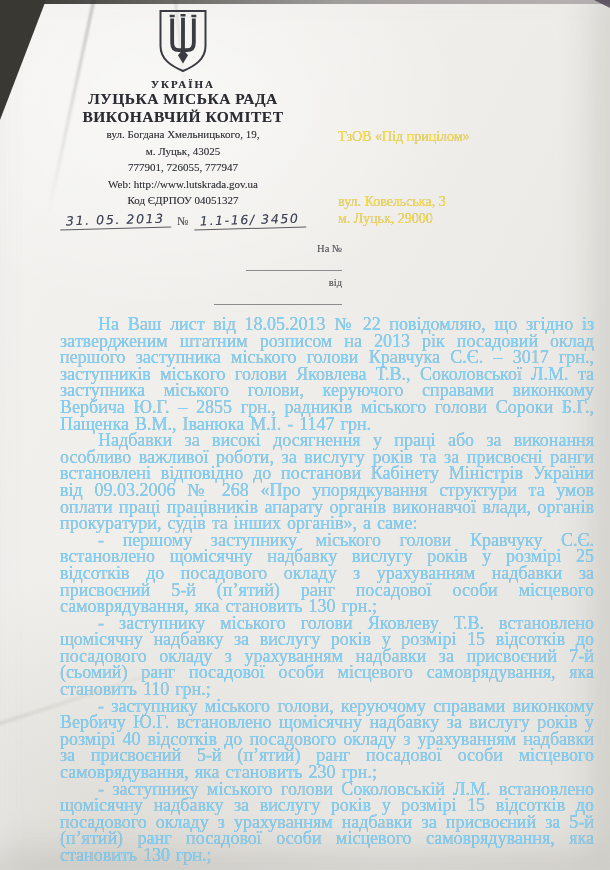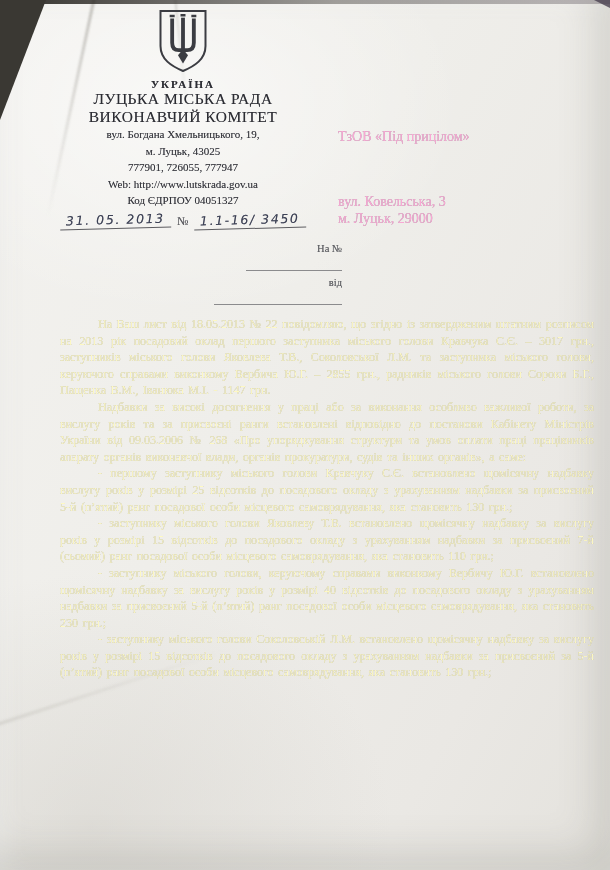--- a/index.html
+++ b/index.html
@@ -26,42 +26,42 @@
     background:linear-gradient(to right,rgba(40,38,34,.95),rgba(60,56,52,.45) 55%,rgba(90,80,90,.35));}
   .corner-tl{position:absolute;left:0;top:0;width:46px;height:120px;
     background:#3a3833;clip-path:polygon(0 0,100% 0,0 100%);}
   .corner-tr{position:absolute;right:0;top:0;width:16px;height:8px;
     background:#4a4150;clip-path:polygon(100% 0,0 0,100% 100%);opacity:.8;}
 
   
   .letterhead{position:absolute;left:24px;top:6px;width:318px;text-align:center;color:#2c2d33;}
   .emblem{width:60px;height:66px;margin:2px auto 4px auto;display:block;}
   .country{font-weight:bold;font-size:11px;letter-spacing:2px;margin-top:2px;}
-  .orgline{font-weight:normal;font-size:15.5px;letter-spacing:.5px;line-height:18px;}
+  .orgline{font-weight:bold;font-size:15.5px;letter-spacing:.5px;line-height:18px;}
   .addr{font-size:11px;line-height:16.5px;color:#35363c;}
   .text-soft{text-shadow:0 0 .6px rgba(70,70,80,.55);}
 
   
   .refrow{margin-top:3px;display:flex;justify-content:center;align-items:flex-end;gap:6px;font-size:12px;color:#5a5a5e;}
   .hand{font-family:"DejaVu Sans",sans-serif;font-style:italic;font-size:12.5px;letter-spacing:1.6px;
     color:#3d4257;transform:rotate(-1.6deg);}
   .refline{border-bottom:1.4px solid #5c5c60;padding:0 6px 1px 6px;}
 
   .onum{margin-top:14px;display:flex;align-items:flex-end;gap:6px;font-size:10.5px;color:#5f6064;
     justify-content:center;flex-direction:column;}
   .blankline{display:inline-block;border-bottom:1px solid #8b8b8d;height:10px;}
   .bl1{width:96px;} .bl2{width:128px;}
 
   
-  .recipient{position:absolute;left:338px;top:128px;font-size:14px;color:#f9a8d4;line-height:17px;}
+  .recipient{position:absolute;left:338px;top:128px;font-size:14px;color:#fde047;line-height:17px;}
   .recipient .name{margin-bottom:48px;}
 
   
-  .bodytext{position:absolute;left:60px;right:16px;top:316px;color:#fef9c3;
-    font-size:12px;line-height:16.6px;text-align:justify;}
+  .bodytext{position:absolute;left:60px;right:16px;top:316px;color:#7dd3fc;
+    font-size:18px;line-height:16.6px;text-align:justify;}
   .bodytext p{margin:0;text-indent:38px;word-spacing:1.5px;}
 </style>
 </head>
 <body>
 
 <div class="photo">
   <div class="paper"></div>
   <div class="crease1"></div>
   <div class="crease2"></div>
   <div class="crease3"></div>

